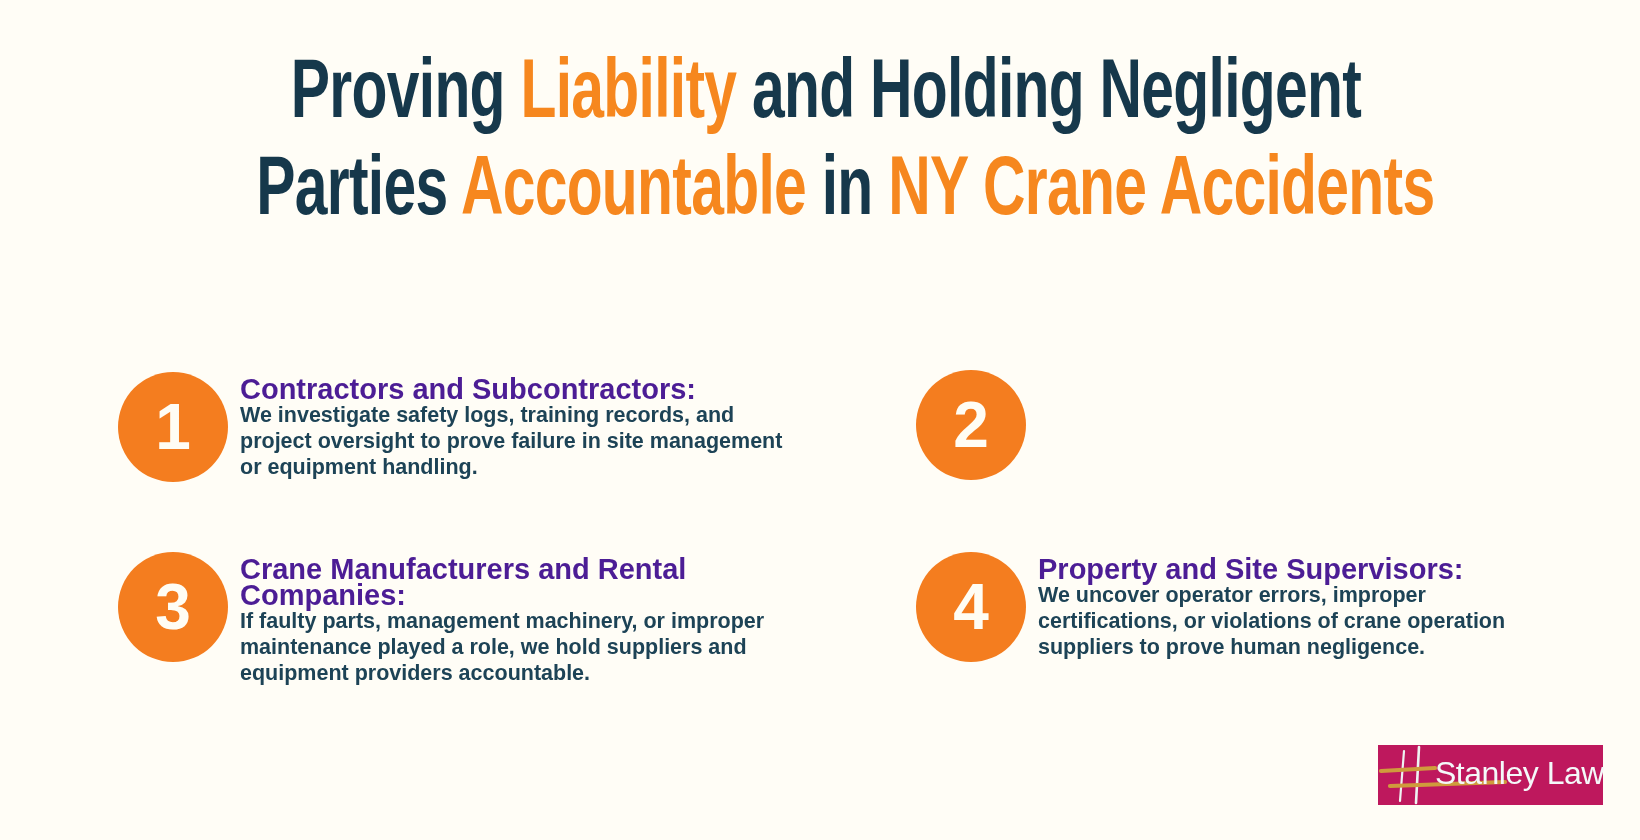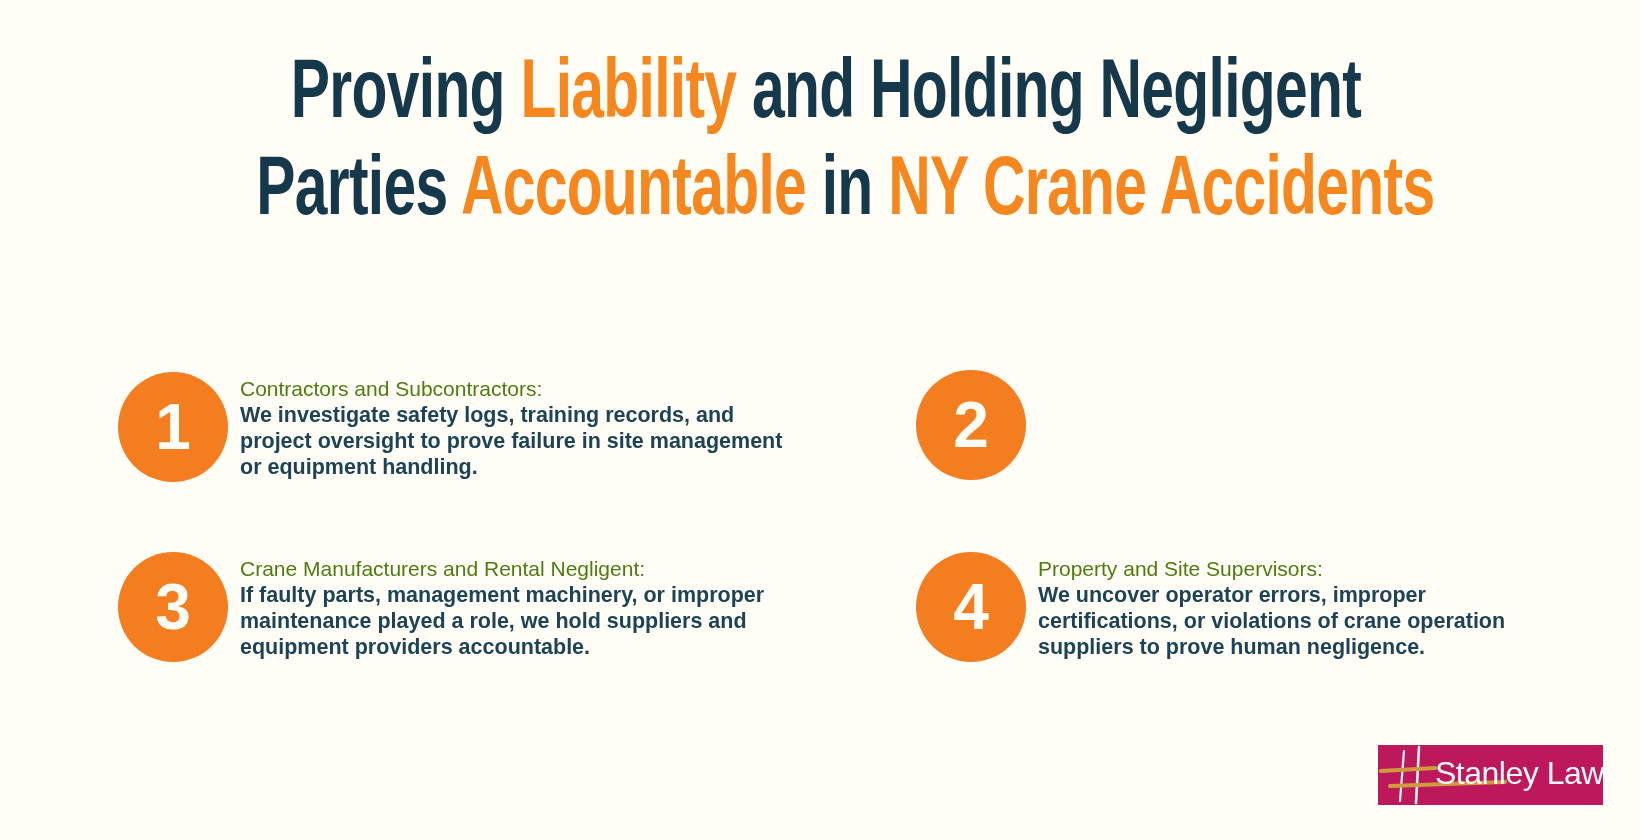--- a/index.html
+++ b/index.html
@@ -54,24 +54,24 @@
     flex: 0 0 110px;
     display: flex;
     align-items: center;
     justify-content: center;
     color: #fffdf4;
     font-size: 64px;
     font-weight: 700;
   }
   .item-text { padding-top: 4px; width: 575px; }
   .item-heading {
-    font-size: 21px;
+    font-size: 29px;
     line-height: 26px;
-    font-weight: 400;
-    color: #4d7c0f;
+    font-weight: 700;
+    color: #4c1d95;
   }
   .item-body {
     font-size: 21.5px;
     line-height: 26px;
     color: #1d4356;
     white-space: pre-line;
     font-weight: bold;
   }
 
   
@@ -116,21 +116,21 @@
     </div>
   </div>
 
   <div class="item item-2">
     <div class="num-circle">2</div>
   </div>
 
   <div class="item item-3">
     <div class="num-circle">3</div>
     <div class="item-text">
-      <div class="item-heading">Crane Manufacturers and Rental Negligent:</div>
+      <div class="item-heading">Crane Manufacturers and Rental Companies:</div>
       <div class="item-body">If faulty parts, management machinery, or improper
 maintenance played a role, we hold suppliers and
 equipment providers accountable.</div>
     </div>
   </div>
 
   <div class="item item-4">
     <div class="num-circle">4</div>
     <div class="item-text">
       <div class="item-heading">Property and Site Supervisors:</div>

